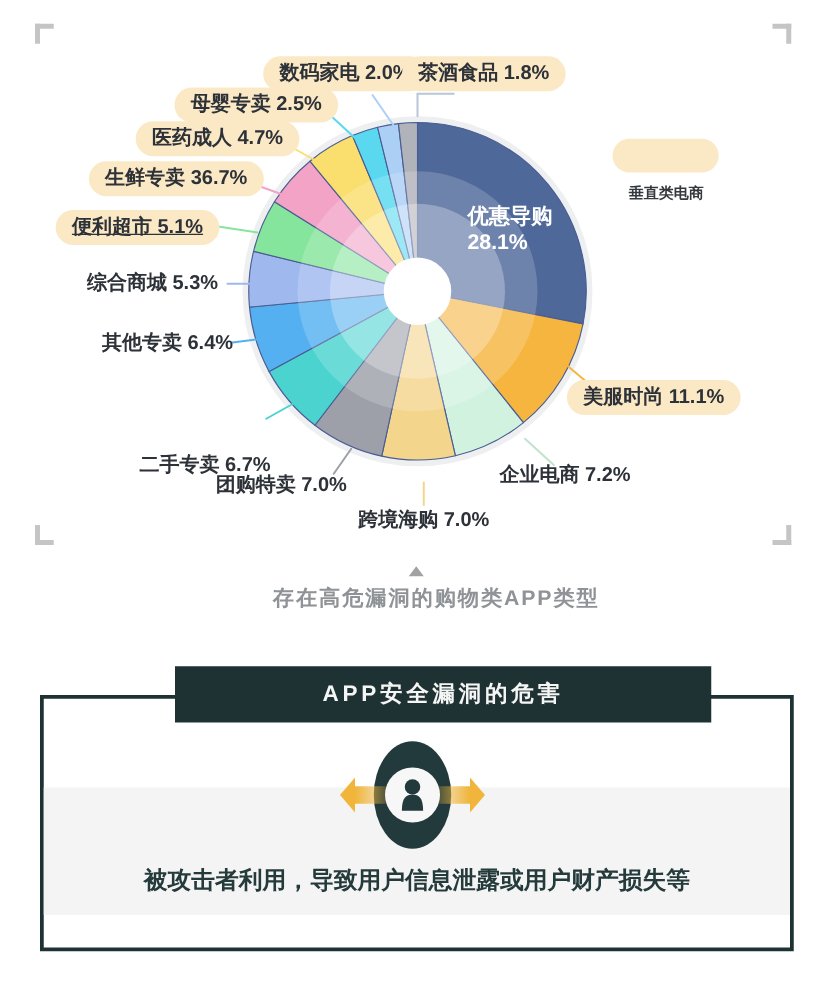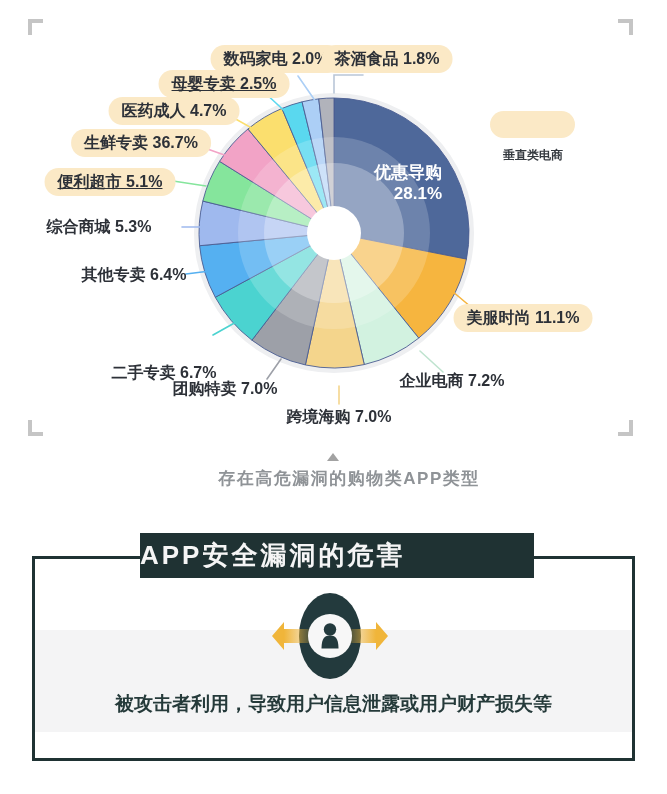--- a/index.html
+++ b/index.html
@@ -16,41 +16,41 @@
   .mark.tl{left:28px;top:19px;border-top:4px solid var(--corner);border-left:4px solid var(--corner);}
   .mark.tr{left:618px;top:19px;border-top:4px solid var(--corner);border-right:4px solid var(--corner);}
   .mark.bl{left:28px;top:420px;border-bottom:4px solid var(--corner);border-left:4px solid var(--corner);}
   .mark.br{left:618px;top:420px;border-bottom:4px solid var(--corner);border-right:4px solid var(--corner);}
 
   #pie-svg{position:absolute;left:0;top:0;}
 
   .pie-label{position:absolute;transform:translate(-50%,-50%);white-space:nowrap;
     font-size:16px;font-weight:700;color:var(--label-text);line-height:1;}
   .pie-label.pill{background:var(--pill-bg);padding:6px 13px;border-radius:16px;}
-  .inside-label{position:absolute;transform:translate(-50%,-50%);text-align:right;
+  .inside-label{position:absolute;transform:translate(-50%,-50%);text-align:left;
     color:#ffffff;font-weight:700;font-size:17px;line-height:21px;white-space:nowrap;}
 
   .legend-swatch{position:absolute;left:490px;top:111px;width:85px;height:27px;
     background:var(--pill-bg);border-radius:14px;}
   .legend-label{position:absolute;left:533px;top:155px;transform:translate(-50%,-50%);
     font-size:12px;font-weight:700;color:#34393f;white-space:nowrap;}
 
   .caption-tri{position:absolute;left:327px;top:453px;width:0;height:0;
     border-left:6px solid transparent;border-right:6px solid transparent;
     border-bottom:8px solid #a2a2a2;}
   .caption-text{position:absolute;left:149px;top:467px;width:400px;text-align:center;
     font-size:17px;font-weight:700;color:var(--caption-text);letter-spacing:1.5px;white-space:nowrap;}
 
   
   .harm-box{position:absolute;left:32px;top:556px;width:603px;height:205px;
     border:3px solid var(--banner-bg);background:#ffffff;}
   .harm-band{position:absolute;left:0;right:0;top:71px;height:102px;background:var(--band-bg);}
-  .harm-banner{position:absolute;left:140px;top:533px;width:394px;height:45px;
-    background:var(--banner-bg);color:var(--banner-text);text-align:left;line-height:45px;
-    font-size:26px;font-weight:700;letter-spacing:3px;z-index:3;}
+  .harm-banner{position:absolute;left:140px;top:533px;width:429px;height:45px;
+    background:var(--banner-bg);color:var(--banner-text);text-align:center;line-height:45px;
+    font-size:18px;font-weight:700;letter-spacing:3px;z-index:3;}
   .harm-icon{position:absolute;left:270px;top:590px;z-index:4;}
   .harm-desc{position:absolute;left:0;top:691px;width:667px;text-align:center;
     font-size:19px;font-weight:700;color:var(--harm-text);z-index:4;white-space:nowrap;}
 </style>
 </head>
 <body>
 
 <div class="page">
 
   <div class="mark tl"></div>
@@ -96,25 +96,25 @@
       <div class="inside-label" style="left: 408px; top: 183px;">
         <div>优惠导购</div>
         <div>28.1%</div>
       </div>
       <div class="pie-label pill" style="left: 523px; top: 318px;">美服时尚 11.1%</div>
       <div class="pie-label" style="left: 452px; top: 381px;">企业电商 7.2%</div>
       <div class="pie-label" style="left: 339px; top: 417px;">跨境海购 7.0%</div>
       <div class="pie-label" style="left: 225px; top: 389px;">团购特卖 7.0%</div>
       <div class="pie-label" style="left: 164px; top: 353px; margin-top: 20px;">二手专卖 6.7%</div>
       <div class="pie-label" style="left: 134px; top: 275px;">其他专卖 6.4%</div>
-      <div class="pie-label" style="left: 99px; top: 227px;">综合商城 5.3%</div>
+      <div class="pie-label" style="left: 122px; top: 227px;">综合商城 5.3%</div>
       <div class="pie-label pill" style="left: 110px; top: 182px; text-decoration: underline;">便利超市 5.1%</div>
       <div class="pie-label pill" style="left: 141px; top: 143px;">生鲜专卖 36.7%</div>
       <div class="pie-label pill" style="left: 174px; top: 111px;">医药成人 4.7%</div>
-      <div class="pie-label pill" style="left: 224px; top: 84px; text-decoration: underline;">母婴专卖 2.5%</div>
+      <div class="pie-label pill" style="left: 205px; top: 84px;">母婴专卖 2.5%</div>
       <div class="pie-label pill" style="left: 276px; top: 59px;">数码家电 2.0%</div>
       <div class="pie-label pill" style="left: 387px; top: 59px;">茶酒食品 1.8%</div>
     </div>
 
   <div class="legend-swatch"></div>
   <div class="legend-label">垂直类电商</div>
 
   <div class="caption-tri"></div>
   <div class="caption-text">存在高危漏洞的购物类APP类型</div>
 

